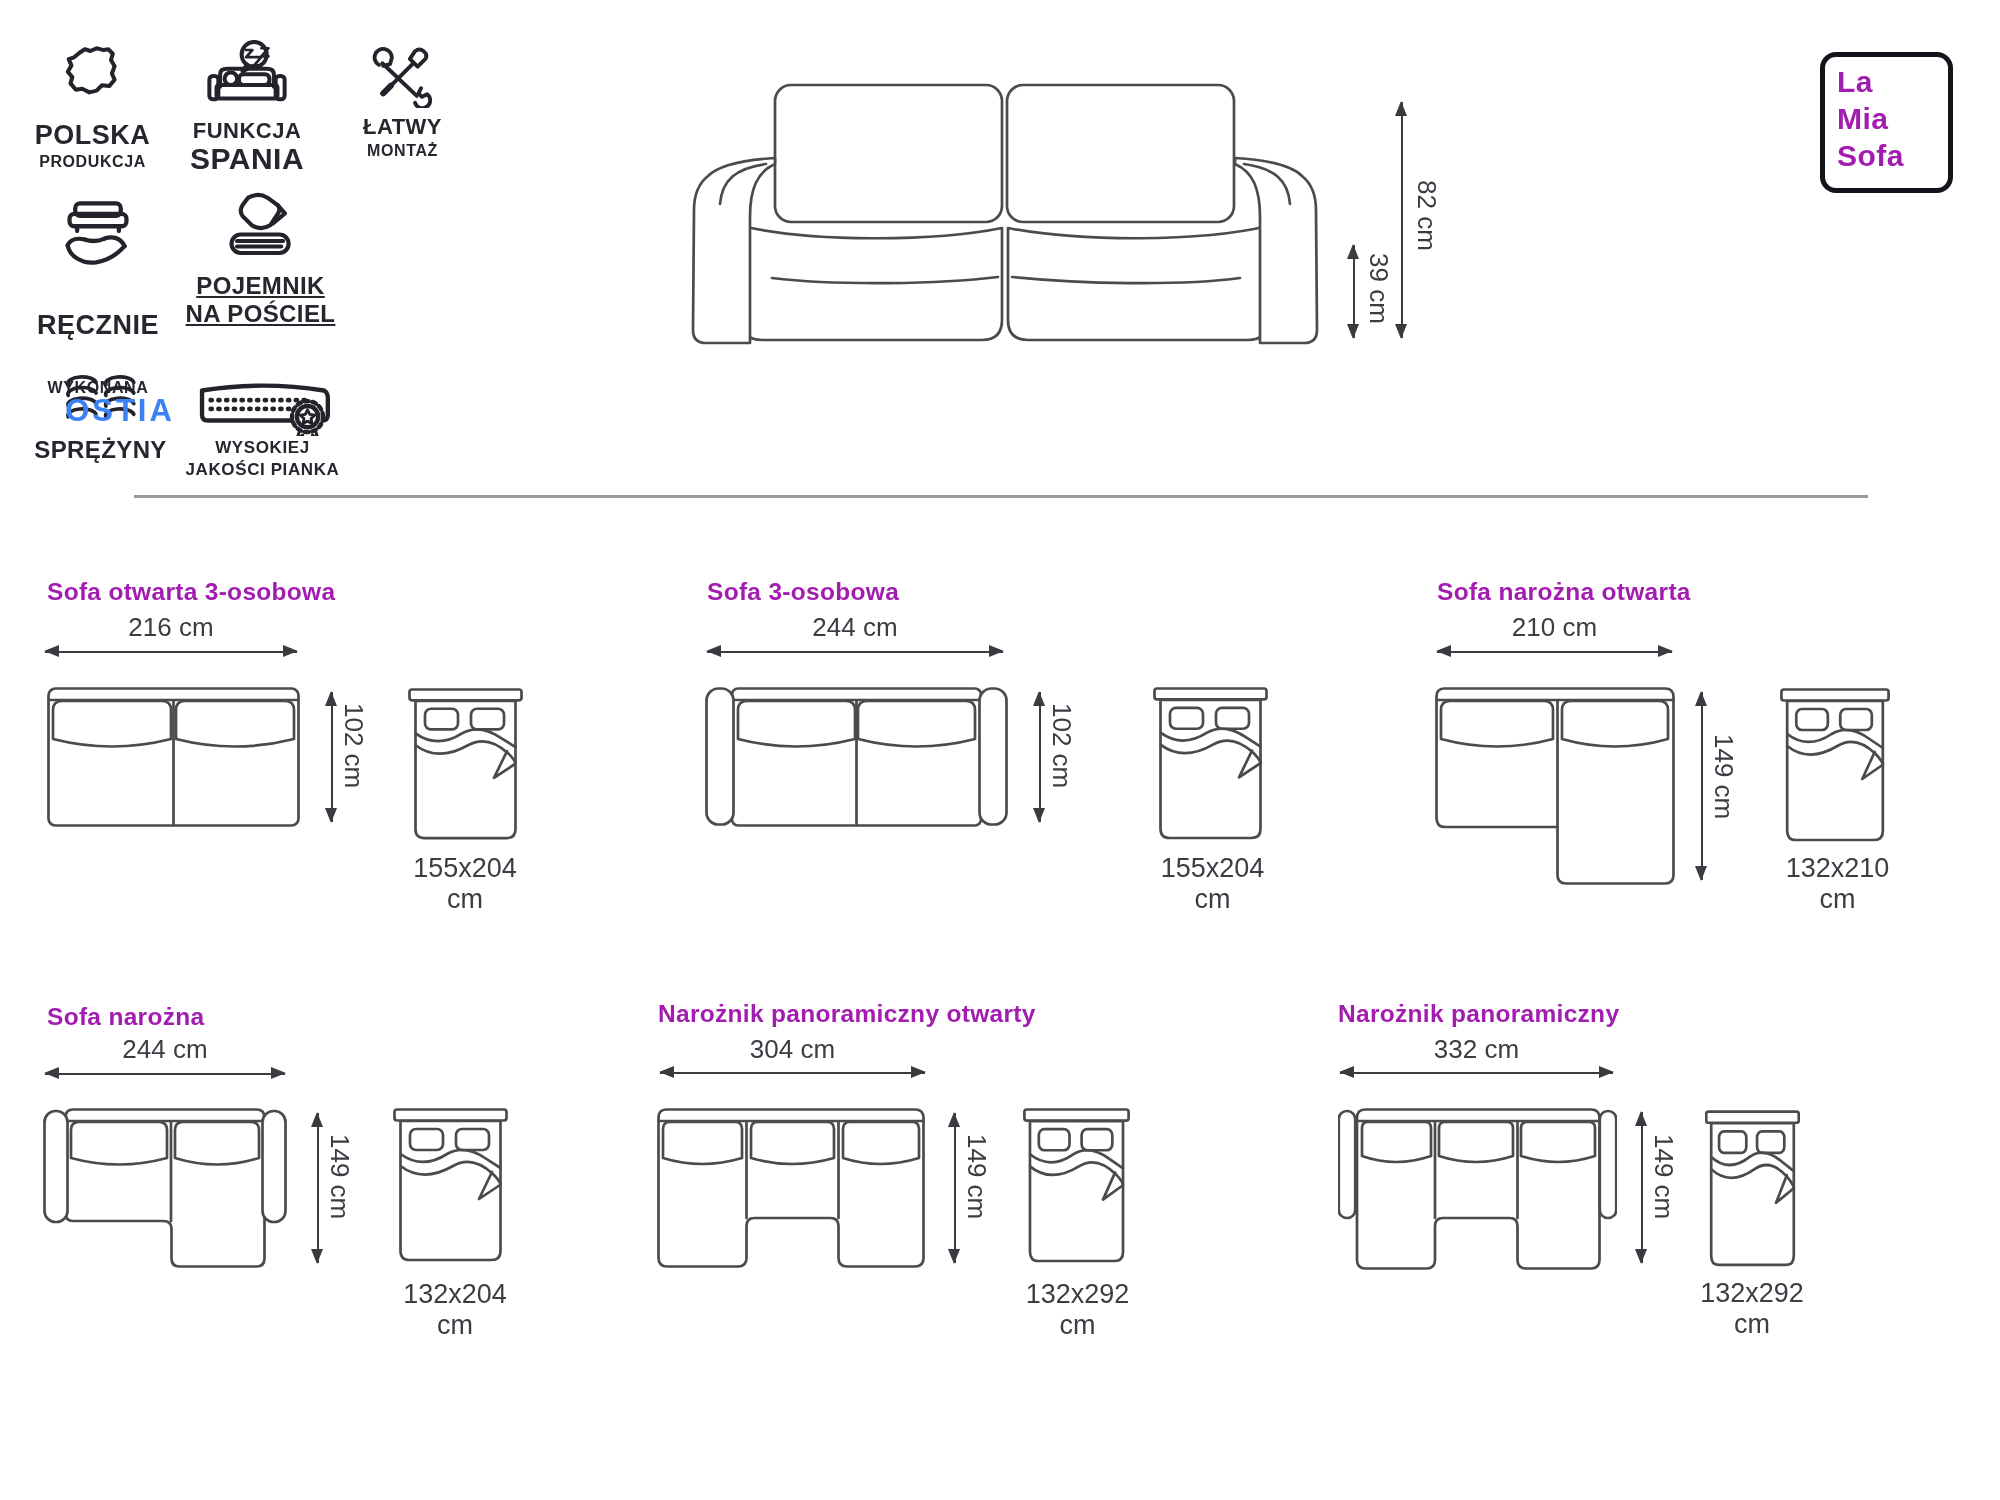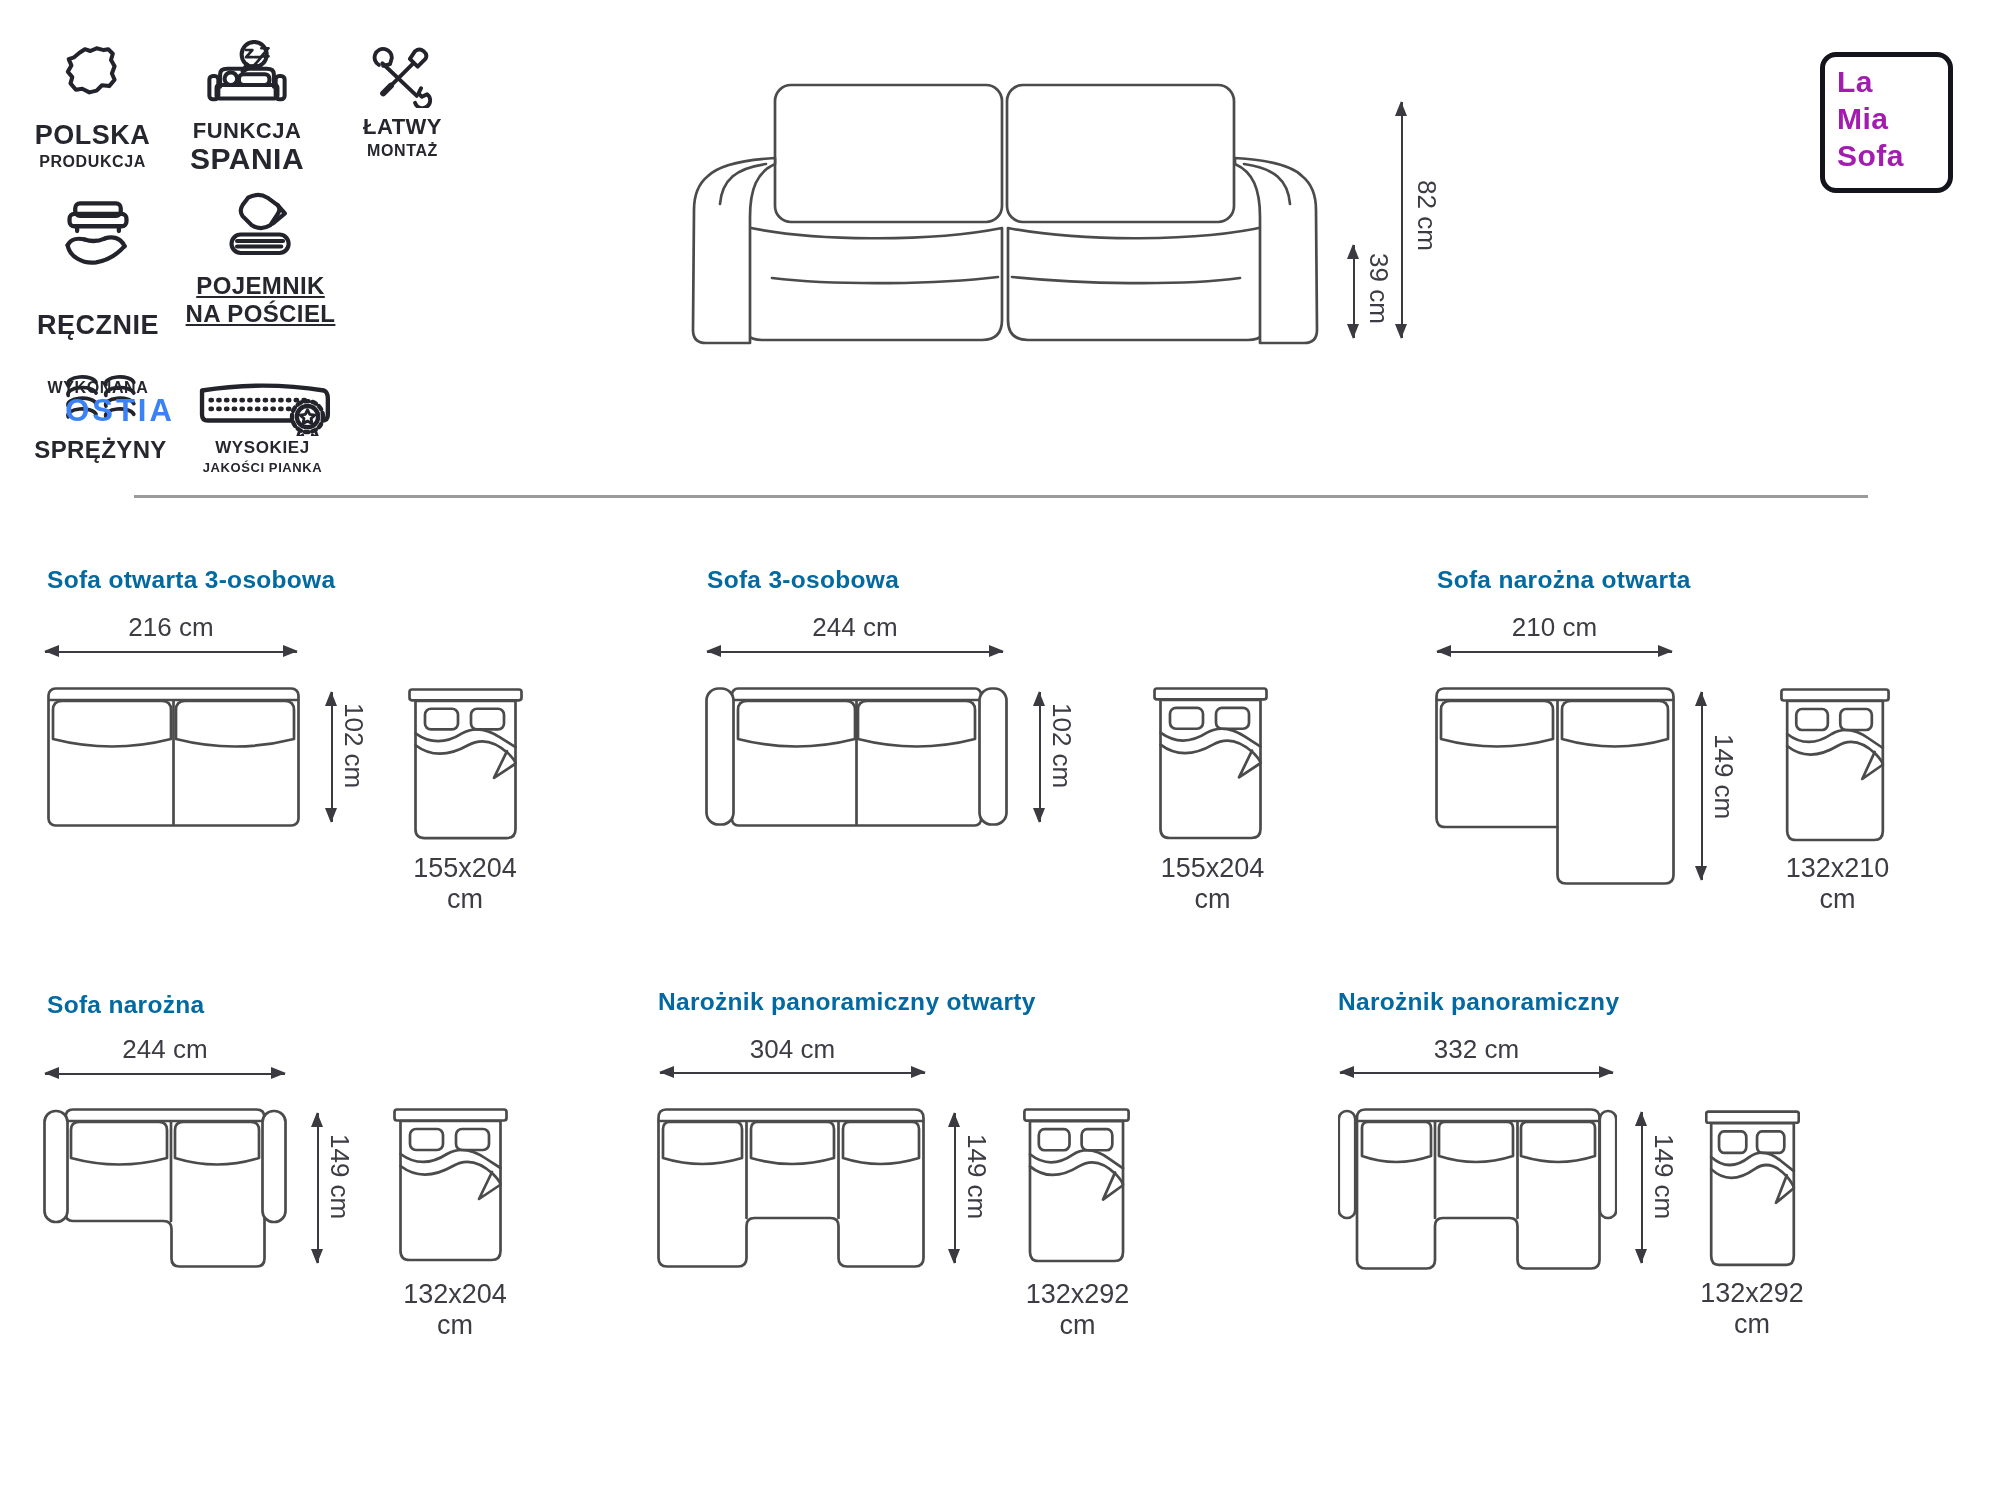--- a/index.html
+++ b/index.html
@@ -35,21 +35,21 @@
     border-top:6.5px solid transparent; border-bottom:6.5px solid transparent; border-left:15px solid #3a3a40; }
   .varrow { position:absolute; width:0; border-left:2.6px solid #3a3a40; }
   .varrow::before { content:""; position:absolute; top:-1px; left:-7.9px; width:0; height:0;
     border-left:6.5px solid transparent; border-right:6.5px solid transparent; border-bottom:15px solid #3a3a40; }
   .varrow::after  { content:""; position:absolute; bottom:-1px; left:-7.9px; width:0; height:0;
     border-left:6.5px solid transparent; border-right:6.5px solid transparent; border-top:15px solid #3a3a40; }
 
   .wlabel  { position:absolute; text-align:center; font-size:26px; font-weight:500; color:#3c3c44; }
   .vlabel  { position:absolute; writing-mode:vertical-rl; font-size:26px; font-weight:500; color:#3c3c44; }
   .bedlabel{ position:absolute; text-align:center; font-size:27px; font-weight:500; color:#3c3c44; }
-  .ptitle  { position:absolute; font-size:24.5px; font-weight:700; letter-spacing:.3px; color:#0369a1; }
+  .ptitle  { position:absolute; font-size:24.5px; font-weight:700; letter-spacing:.3px; color:#a21caf;margin-top:12px; }
 
   
   svg.draw * { vector-effect:non-scaling-stroke; }
   svg.draw { stroke:#4b4b4b; stroke-width:2.7; fill:none; stroke-linecap:round; stroke-linejoin:round; }
   svg.draw .w { fill:#ffffff; }
 </style>
 </head>
 <body>
 
 <div class="badge" style="left:30px; top:42px; width:125px;">
@@ -134,21 +134,21 @@
   <svg width="138" height="60" viewBox="0 0 140 62" stroke-width="4">
     <path d="M7,15 Q70,5 133,15 Q137,17 137,23 L137,40 Q137,46 131,46 L13,46 Q7,46 7,40 Z"></path>
     <path d="M16,25 H118" stroke-dasharray="1 7" stroke-width="5"></path>
     <path d="M16,34 H118" stroke-dasharray="1 7" stroke-width="5"></path>
     <circle cx="116" cy="42" r="16" stroke-dasharray="4 4" fill="#ffffff"></circle>
     <circle cx="116" cy="42" r="11" fill="#ffffff"></circle>
     <path d="M116,35 l2.3,4.6 5.1,.8 -3.7,3.6 .9,5 -4.6,-2.4 -4.6,2.4 .9,-5 -3.7,-3.6 5.1,-.8 Z" stroke-width="3"></path>
     <path d="M108,56 L105,65 L111,61 M124,56 L127,65 L121,61" stroke-width="3"></path>
   </svg>
   <div class="t-sml" style="font-size:17px;">WYSOKIEJ</div>
-  <div class="t-sml" style="font-size:13px;">JAKOŚCI PIANKA</div>
+  <div class="t-sml" style="font-size:17px;">JAKOŚCI PIANKA</div>
 </div>
 
 <svg class="draw abs" style="left:680px; top:72px;" width="650" height="290" viewBox="0 0 650 290">
   <rect class="w" x="95" y="13" width="227" height="137" rx="16"></rect>
   <rect class="w" x="327" y="13" width="227" height="137" rx="16"></rect>
   <path class="w" d="M62,154 C130,170 252,170 322,156 L322,248 Q322,268 302,268 H82 Q62,268 62,248 Z"></path>
   <path d="M92,206 C160,214 260,212 318,205"></path>
   <path class="w" d="M328,156 C400,170 520,170 588,154 L588,248 Q588,268 568,268 H348 Q328,268 328,248 Z"></path>
   <path d="M332,205 C400,212 500,214 560,206"></path>
   <path class="w" d="M95,86 C60,88 38,94 28,104 C18,112 14,124 14,138 L13,258 Q13,271 26,271 L70,271 L70,145 C70,117 77,100 95,92 Z"></path>

